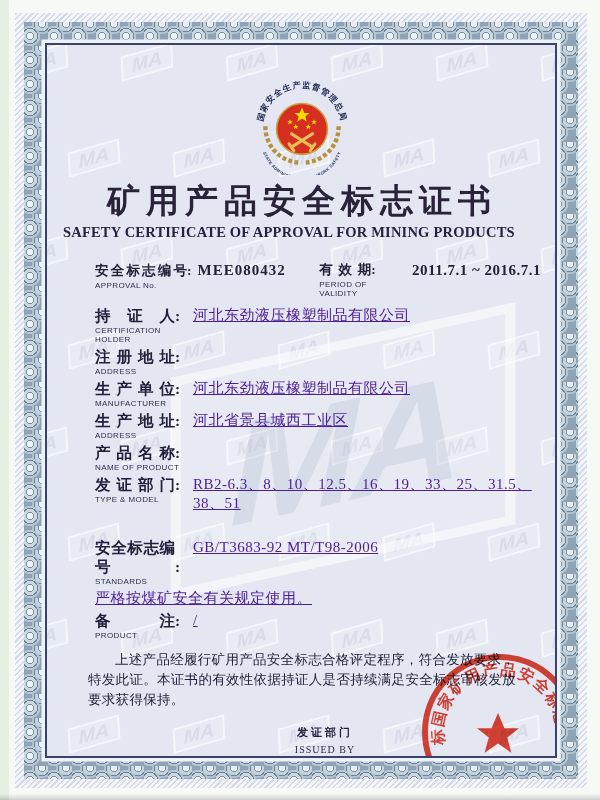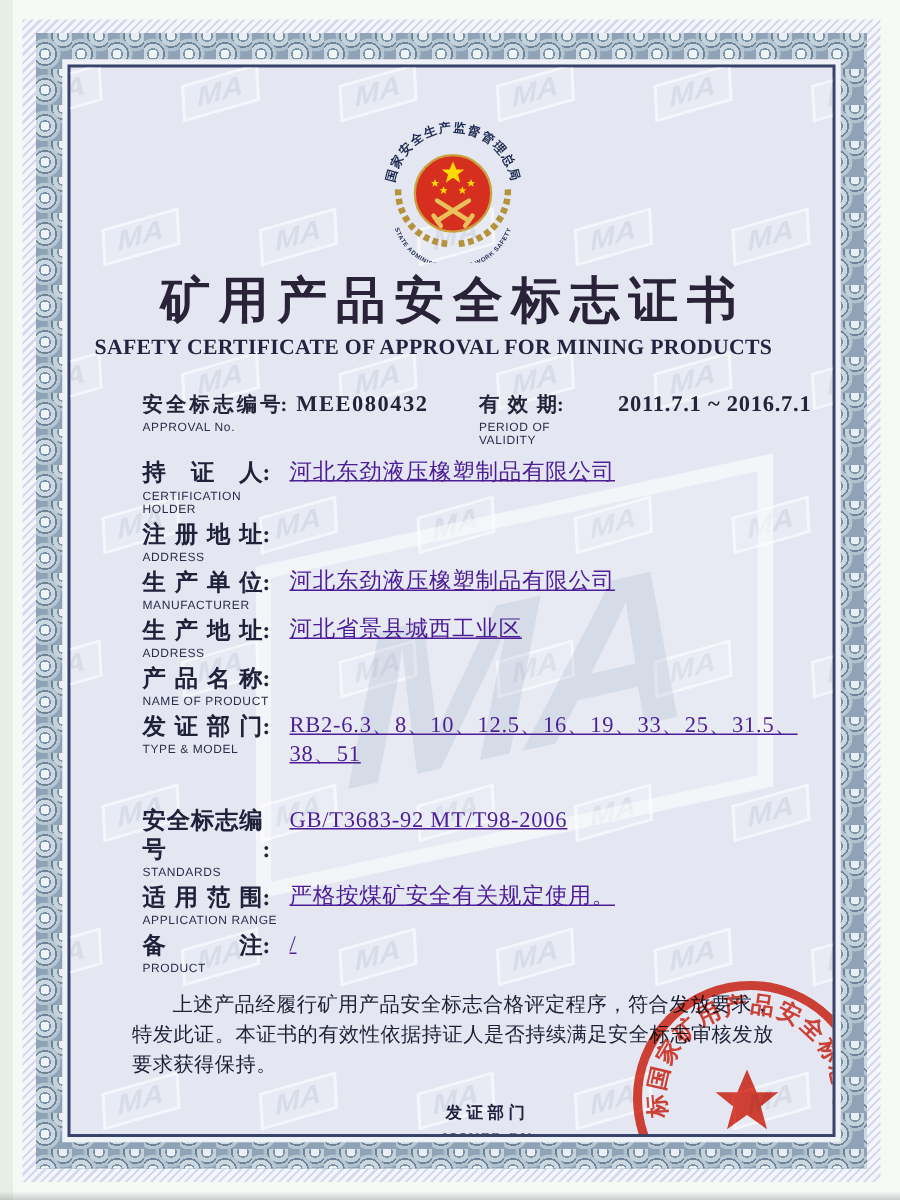--- a/index.html
+++ b/index.html
@@ -274,22 +274,20 @@
 
             <div class="gap2"></div>
 
             <div class="frow">
               <div class="flab"><span class="zh">安全标志编号</span><span class="colon">:</span>
                 <div class="sub-en">STANDARDS</div></div>
               <div class="fval">GB/T3683-92 MT/T98-2006</div>
             </div>
 
             <div class="frow">
-              <div class="flab"><span class="zh">适用范围</span><span class="colon">:</span>
-                <div class="sub-en">APPLICATION RANGE</div></div>
               <div class="fval">严格按煤矿安全有关规定使用。</div>
             </div>
 
             <div class="frow">
               <div class="flab"><span class="zh">备注</span><span class="colon">:</span>
                 <div class="sub-en">PRODUCT</div></div>
               <div class="fval">/</div>
             </div>
           </div>
 

